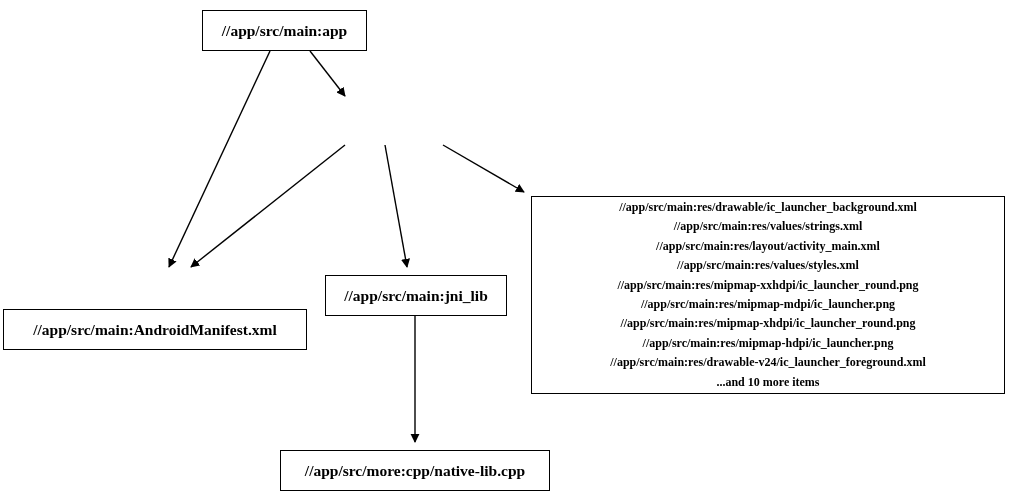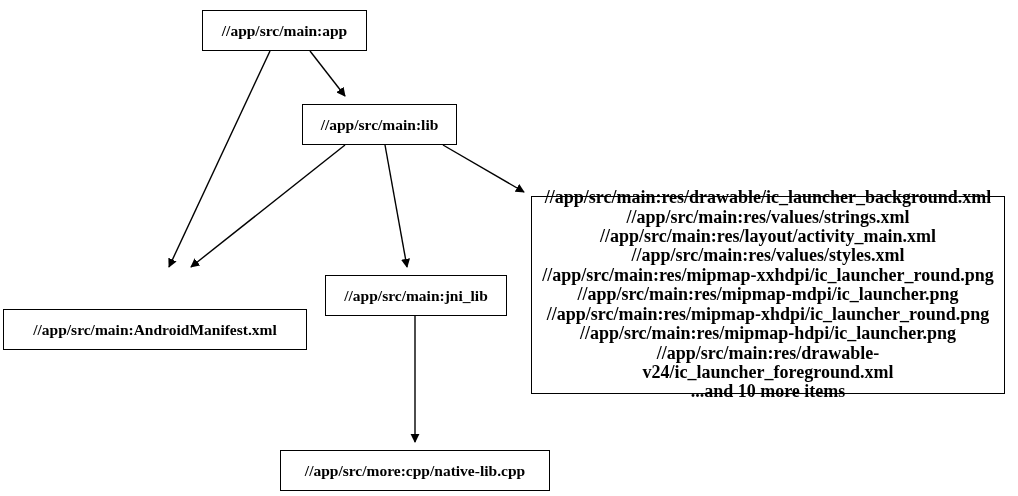--- a/index.html
+++ b/index.html
@@ -54,21 +54,21 @@
   #node-resources {
     left: 531px;
     top: 196px;
     width: 474px;
     height: 198px;
     white-space: normal;
     align-items: center;
   }
   #node-resources .node-label {
     display: block;
-    font-size: 18px;
+    font-size: 12px;
     line-height: 19.4px;
     text-align: center;
     white-space: pre-line;
   }
 </style>
 </head>
 <body>
 
 <div id="graph-root">
 
@@ -89,23 +89,20 @@
 
     <path d="M 443 145 L 524 192" fill="none" stroke="#000000" stroke-width="1.4" marker-end="url(#arrowhead)"></path>
 
     <path d="M 415 316 L 415 442" fill="none" stroke="#000000" stroke-width="1.4" marker-end="url(#arrowhead)"></path>
   </svg>
 
   <div class="node" id="node-app">
     <span class="node-label">//app/src/main:app</span>
   </div>
 
-  <div class="node" id="node-lib">
-    <span class="node-label">//app/src/main:lib</span>
-  </div>
 
   <div class="node" id="node-manifest">
     <span class="node-label">//app/src/main:AndroidManifest.xml</span>
   </div>
 
   <div class="node" id="node-jnilib">
     <span class="node-label">//app/src/main:jni_lib</span>
   </div>
 
   <div class="node" id="node-cpp">

